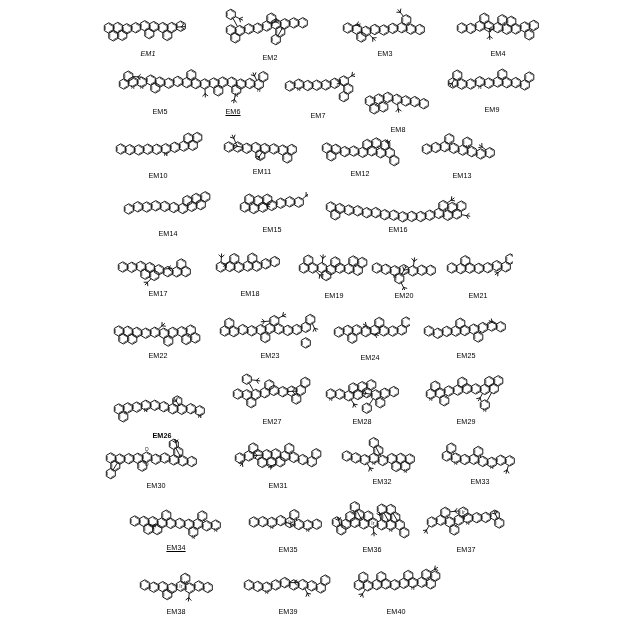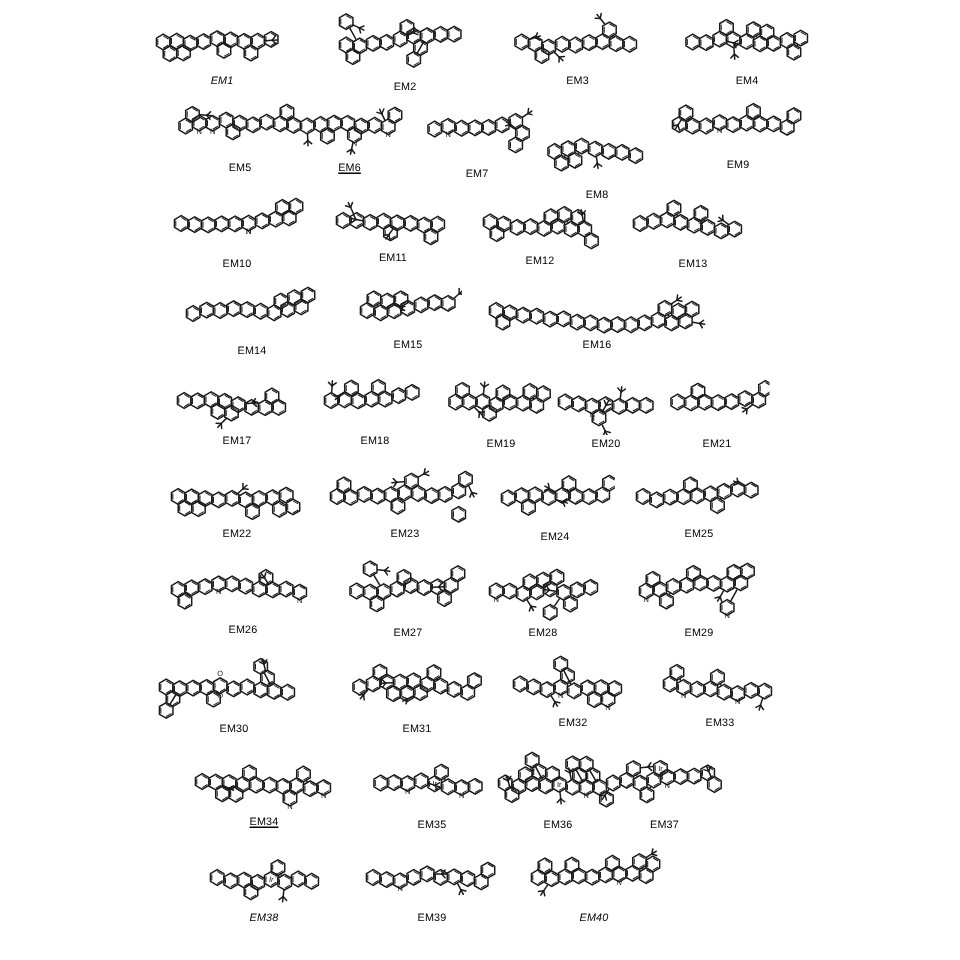--- a/index.html
+++ b/index.html
@@ -1605,21 +1605,21 @@
             <line class="bond" x1="76.2" y1="12.3" x2="72.2" y2="10.2"></line>
             <line class="bond" x1="72.2" y1="10.2" x2="69.1" y2="11.5"></line>
             <line class="bond" x1="72.2" y1="10.2" x2="69.2" y2="8.7"></line>
             <line class="bond" x1="72.2" y1="10.2" x2="71.4" y2="6.9"></line>
           </svg>
         </div>
         <div class="label">EM25</div>
       </div>
     </div>
     <div class="row" style="top: 372px; height: 56px;">
-      <div class="cell" style="left: 110px; top: 0px; width: 104px;">
+      <div class="cell" style="left: 110px; top: 16px; width: 104px; font-weight: bold;">
         <div class="struct" style="width: 104px; height: 42px;">
           <svg width="104" height="42" viewBox="0 0 104 42" xmlns="http://www.w3.org/2000/svg">
             <polygon class="ring" points="13.3,23.6 8.8,26.2 4.3,23.6 4.3,18.4 8.8,15.8 13.3,18.4"></polygon>
             <line class="inner" x1="12.3" y1="23.0" x2="8.8" y2="25.1"></line>
             <line class="inner" x1="5.2" y1="23.0" x2="5.2" y2="19.0"></line>
             <line class="inner" x1="8.8" y1="16.9" x2="12.3" y2="19.0"></line>
             <polygon class="ring" points="17.8,31.4 13.3,34.0 8.8,31.4 8.8,26.2 13.3,23.6 17.8,26.2"></polygon>
             <line class="inner" x1="16.8" y1="30.8" x2="13.3" y2="32.9"></line>
             <line class="inner" x1="9.8" y1="30.8" x2="9.8" y2="26.8"></line>
             <line class="inner" x1="13.3" y1="24.7" x2="16.8" y2="26.8"></line>
@@ -2375,21 +2375,21 @@
             <line class="bond" x1="45.8" y1="32.5" x2="48.5" y2="34.5"></line>
             <line class="bond" x1="45.8" y1="32.5" x2="46.1" y2="35.9"></line>
             <line class="bond" x1="45.8" y1="32.5" x2="43.5" y2="35.0"></line>
             <text class="atom" x="62.8" y="32.1" text-anchor="middle">N</text>
             <text class="atom" x="26.8" y="13.8" text-anchor="middle">N</text>
             <text class="atom" x="44.8" y="24.7" text-anchor="middle">Ir</text>
           </svg>
         </div>
         <div class="label">EM36</div>
       </div>
-      <div class="cell" style="left: 400px; top: 0px; width: 86px;">
+      <div class="cell" style="left: 423px; top: 0px; width: 86px;">
         <div class="struct" style="width: 86px; height: 44px;">
           <svg width="86" height="44" viewBox="0 0 86 44" xmlns="http://www.w3.org/2000/svg">
             <polygon class="ring" points="13.3,24.6 8.8,27.2 4.3,24.6 4.3,19.4 8.8,16.8 13.3,19.4"></polygon>
             <line class="inner" x1="12.3" y1="24.0" x2="8.8" y2="26.1"></line>
             <line class="inner" x1="5.2" y1="24.0" x2="5.2" y2="20.0"></line>
             <line class="inner" x1="8.8" y1="17.9" x2="12.3" y2="20.0"></line>
             <polygon class="ring" points="22.3,22.8 17.8,25.4 13.3,22.8 13.3,17.6 17.8,15.0 22.3,17.6"></polygon>
             <line class="inner" x1="21.3" y1="22.2" x2="17.8" y2="24.3"></line>
             <line class="inner" x1="14.3" y1="22.2" x2="14.3" y2="18.2"></line>
             <line class="inner" x1="17.8" y1="16.1" x2="21.3" y2="18.2"></line>
@@ -2449,21 +2449,21 @@
             <line class="bond" x1="31.9" y1="11.3" x2="34.4" y2="13.6"></line>
             <text class="atom" x="40.3" y="19.2" text-anchor="middle">N</text>
             <text class="atom" x="44.8" y="25.1" text-anchor="middle">N</text>
             <text class="atom" x="40.3" y="14.0" text-anchor="middle">Ir</text>
           </svg>
         </div>
         <div class="label">EM37</div>
       </div>
     </div>
     <div class="row" style="top: 564px; height: 56px;">
-      <div class="cell" style="left: 136px; top: 0px; width: 80px; font-style: italic;">
+      <div class="cell" style="left: 136px; top: 0px; width: 80px;">
         <div class="struct" style="width: 80px; height: 42px;">
           <svg width="80" height="42" viewBox="0 0 80 42" xmlns="http://www.w3.org/2000/svg">
             <polygon class="ring" points="13.3,23.6 8.8,26.2 4.3,23.6 4.3,18.4 8.8,15.8 13.3,18.4"></polygon>
             <line class="inner" x1="12.3" y1="23.0" x2="8.8" y2="25.1"></line>
             <line class="inner" x1="5.2" y1="23.0" x2="5.2" y2="19.0"></line>
             <line class="inner" x1="8.8" y1="16.9" x2="12.3" y2="19.0"></line>
             <polygon class="ring" points="22.3,25.8 17.8,28.4 13.3,25.8 13.3,20.6 17.8,18.0 22.3,20.6"></polygon>
             <line class="inner" x1="21.3" y1="25.2" x2="17.8" y2="27.2"></line>
             <line class="inner" x1="14.3" y1="25.2" x2="14.3" y2="21.1"></line>
             <line class="inner" x1="17.8" y1="19.1" x2="21.3" y2="21.1"></line>
@@ -2559,21 +2559,21 @@
             <line class="bond" x1="67.3" y1="29.2" x2="66.1" y2="32.4"></line>
             <line class="bond" x1="50.0" y1="18.6" x2="54.5" y2="18.6"></line>
             <line class="bond" x1="54.5" y1="18.6" x2="56.7" y2="16.0"></line>
             <line class="bond" x1="54.5" y1="18.6" x2="57.9" y2="18.6"></line>
             <line class="bond" x1="54.5" y1="18.6" x2="56.7" y2="21.1"></line>
             <text class="atom" x="26.8" y="30.2" text-anchor="middle">N</text>
           </svg>
         </div>
         <div class="label">EM39</div>
       </div>
-      <div class="cell" style="left: 350px; top: 0px; width: 92px; font-style: italic;">
+      <div class="cell" style="left: 350px; top: 0px; width: 92px;">
         <div class="struct" style="width: 92px; height: 42px;">
           <svg width="92" height="42" viewBox="0 0 92 42" xmlns="http://www.w3.org/2000/svg">
             <polygon class="ring" points="13.3,23.6 8.8,26.2 4.3,23.6 4.3,18.4 8.8,15.8 13.3,18.4"></polygon>
             <line class="inner" x1="12.3" y1="23.0" x2="8.8" y2="25.1"></line>
             <line class="inner" x1="5.2" y1="23.0" x2="5.2" y2="19.0"></line>
             <line class="inner" x1="8.8" y1="16.9" x2="12.3" y2="19.0"></line>
             <polygon class="ring" points="17.8,15.8 13.3,18.4 8.8,15.8 8.8,10.6 13.3,8.0 17.8,10.6"></polygon>
             <line class="inner" x1="16.8" y1="15.2" x2="13.3" y2="17.3"></line>
             <line class="inner" x1="9.8" y1="15.2" x2="9.8" y2="11.2"></line>
             <line class="inner" x1="13.3" y1="9.1" x2="16.8" y2="11.2"></line>

